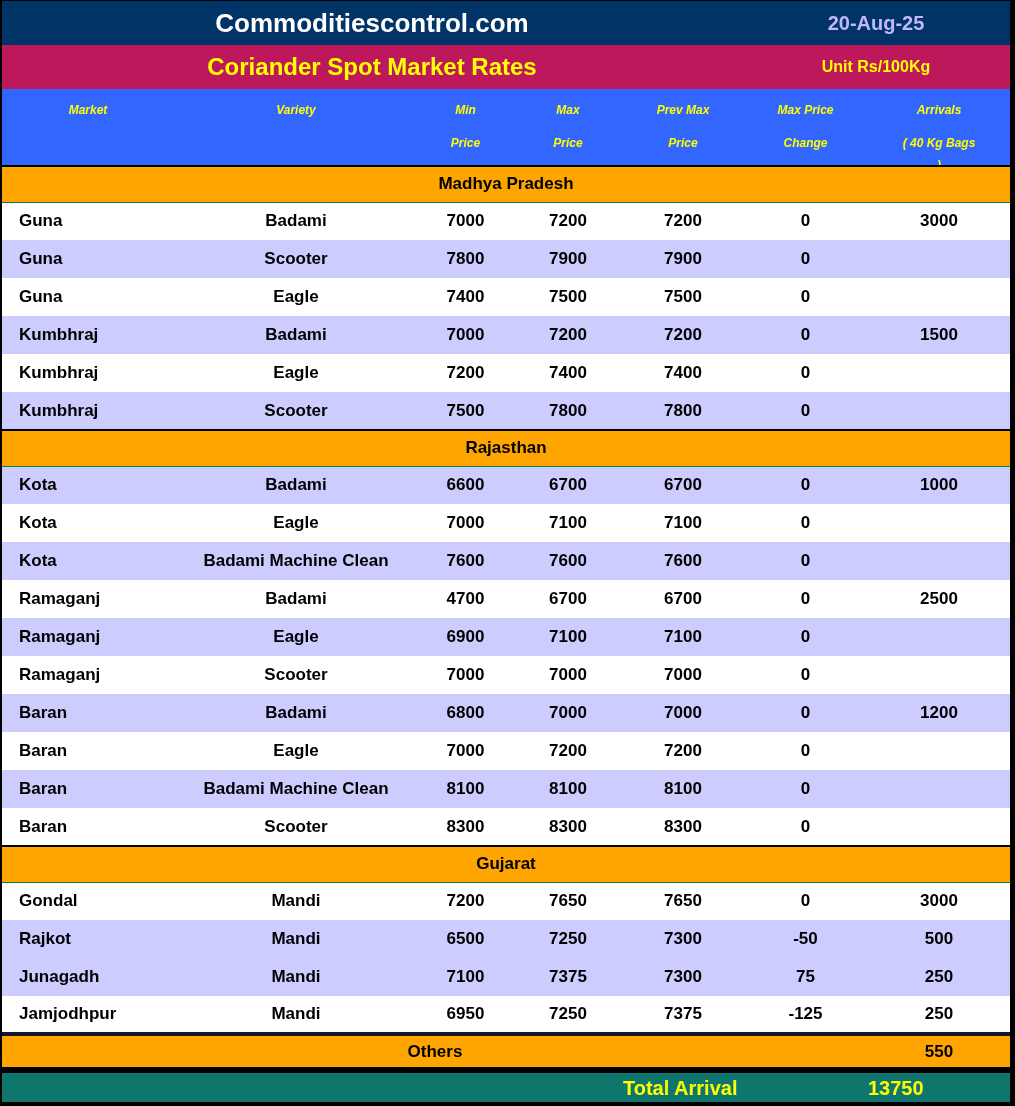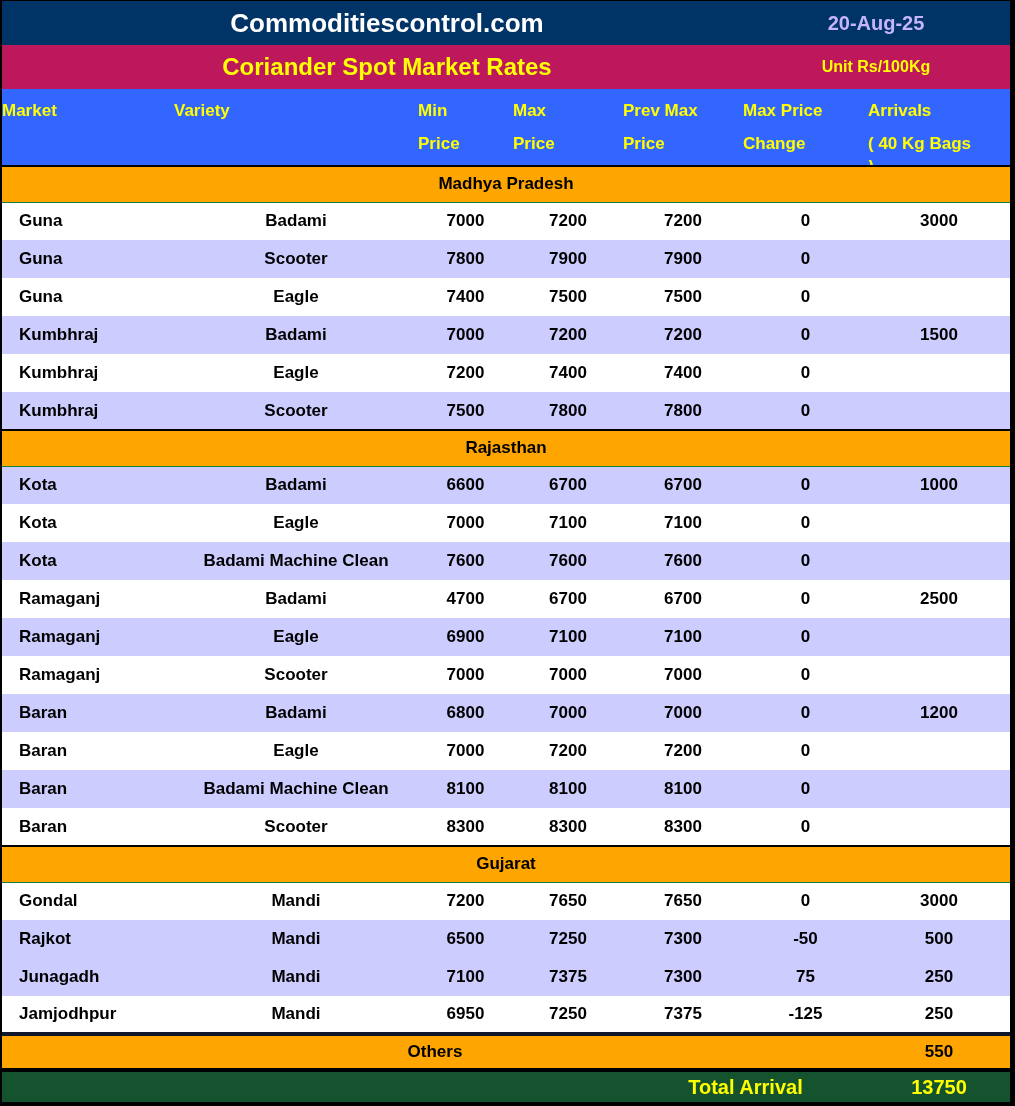--- a/index.html
+++ b/index.html
@@ -19,54 +19,54 @@
     overflow: hidden;
     font-weight: bold;
   }
   .topbar  { height: 44px; background: #003366; position: relative; }
   .titlebar{ height: 44px; background: #be185d; position: relative; text-decoration: underline; }
   .cspan {
     position: absolute; top: 0; height: 100%;
     display: flex; align-items: center; justify-content: center;
     white-space: nowrap;
   }
-  .cspan.left  { left: 15px; width: 740px; }
+  .cspan.left  { left: 0; width: 740px; }
   .cspan.right { left: 740px; right: 0; }
   .site  { color: #ffffff; font-size: 26px; }
   .date  { color: #c4b5fd; font-size: 20px; }
   .title { color: #ffff00; font-size: 24px; }
   .unit  { color: #ffff00; font-size: 16px; }
 
   table { border-collapse: collapse; table-layout: fixed; width: 100%; }
   th, td { padding: 0; font-weight: bold; }
 
   thead th { background: #3366FF; height: 76px; vertical-align: top; }
   .hwrap { height: 76px; overflow: hidden; padding-top: 5px; }
-  .hline { line-height: 33px; font-size: 17px; color: #ffff00; text-align: left; white-space: nowrap; }
+  .hline { line-height: 33px; font-size: 12px; color: #ffff00; text-align: center; white-space: nowrap; font-style: italic; }
   .hline3 { line-height: 11px; height: 9px; overflow: hidden; }
 
   .data-row td { height: 38px; font-size: 17px; color: #000000; text-align: center; white-space: nowrap; }
   .data-row.white td    { background: #ffffff; }
   .data-row.lavender td { background: #CCCCFF; }
   td.market { text-align: left; padding-left: 17px; }
 
   .section-row td {
     background: #FFA500; height: 36px; text-align: center;
     font-size: 17px; color: #000000;
     border-top: 2px solid #000; border-bottom: 1px solid #15803d;
   }
   .others-row td {
     background: #FFA500; height: 36px; text-align: center;
     font-size: 17px; color: #000000;
     border-top: 4px solid #0f172a; border-bottom: 1px solid #000;
   }
   .total-row td {
-    background: #14532d; height: 33px; text-align: center;
+    background: #0f766e; height: 33px; text-align: left;
     color: #ffff00; font-size: 20px;
-    border-top: 4px solid #000000;
+    border-top: 6px solid #000000;
   }
 </style>
 </head>
 <body>
 
 <div class="sheet">
 
   <div class="topbar">
     <div class="cspan left site">Commoditiescontrol.com</div>
     <div class="cspan right date">20-Aug-25</div>

